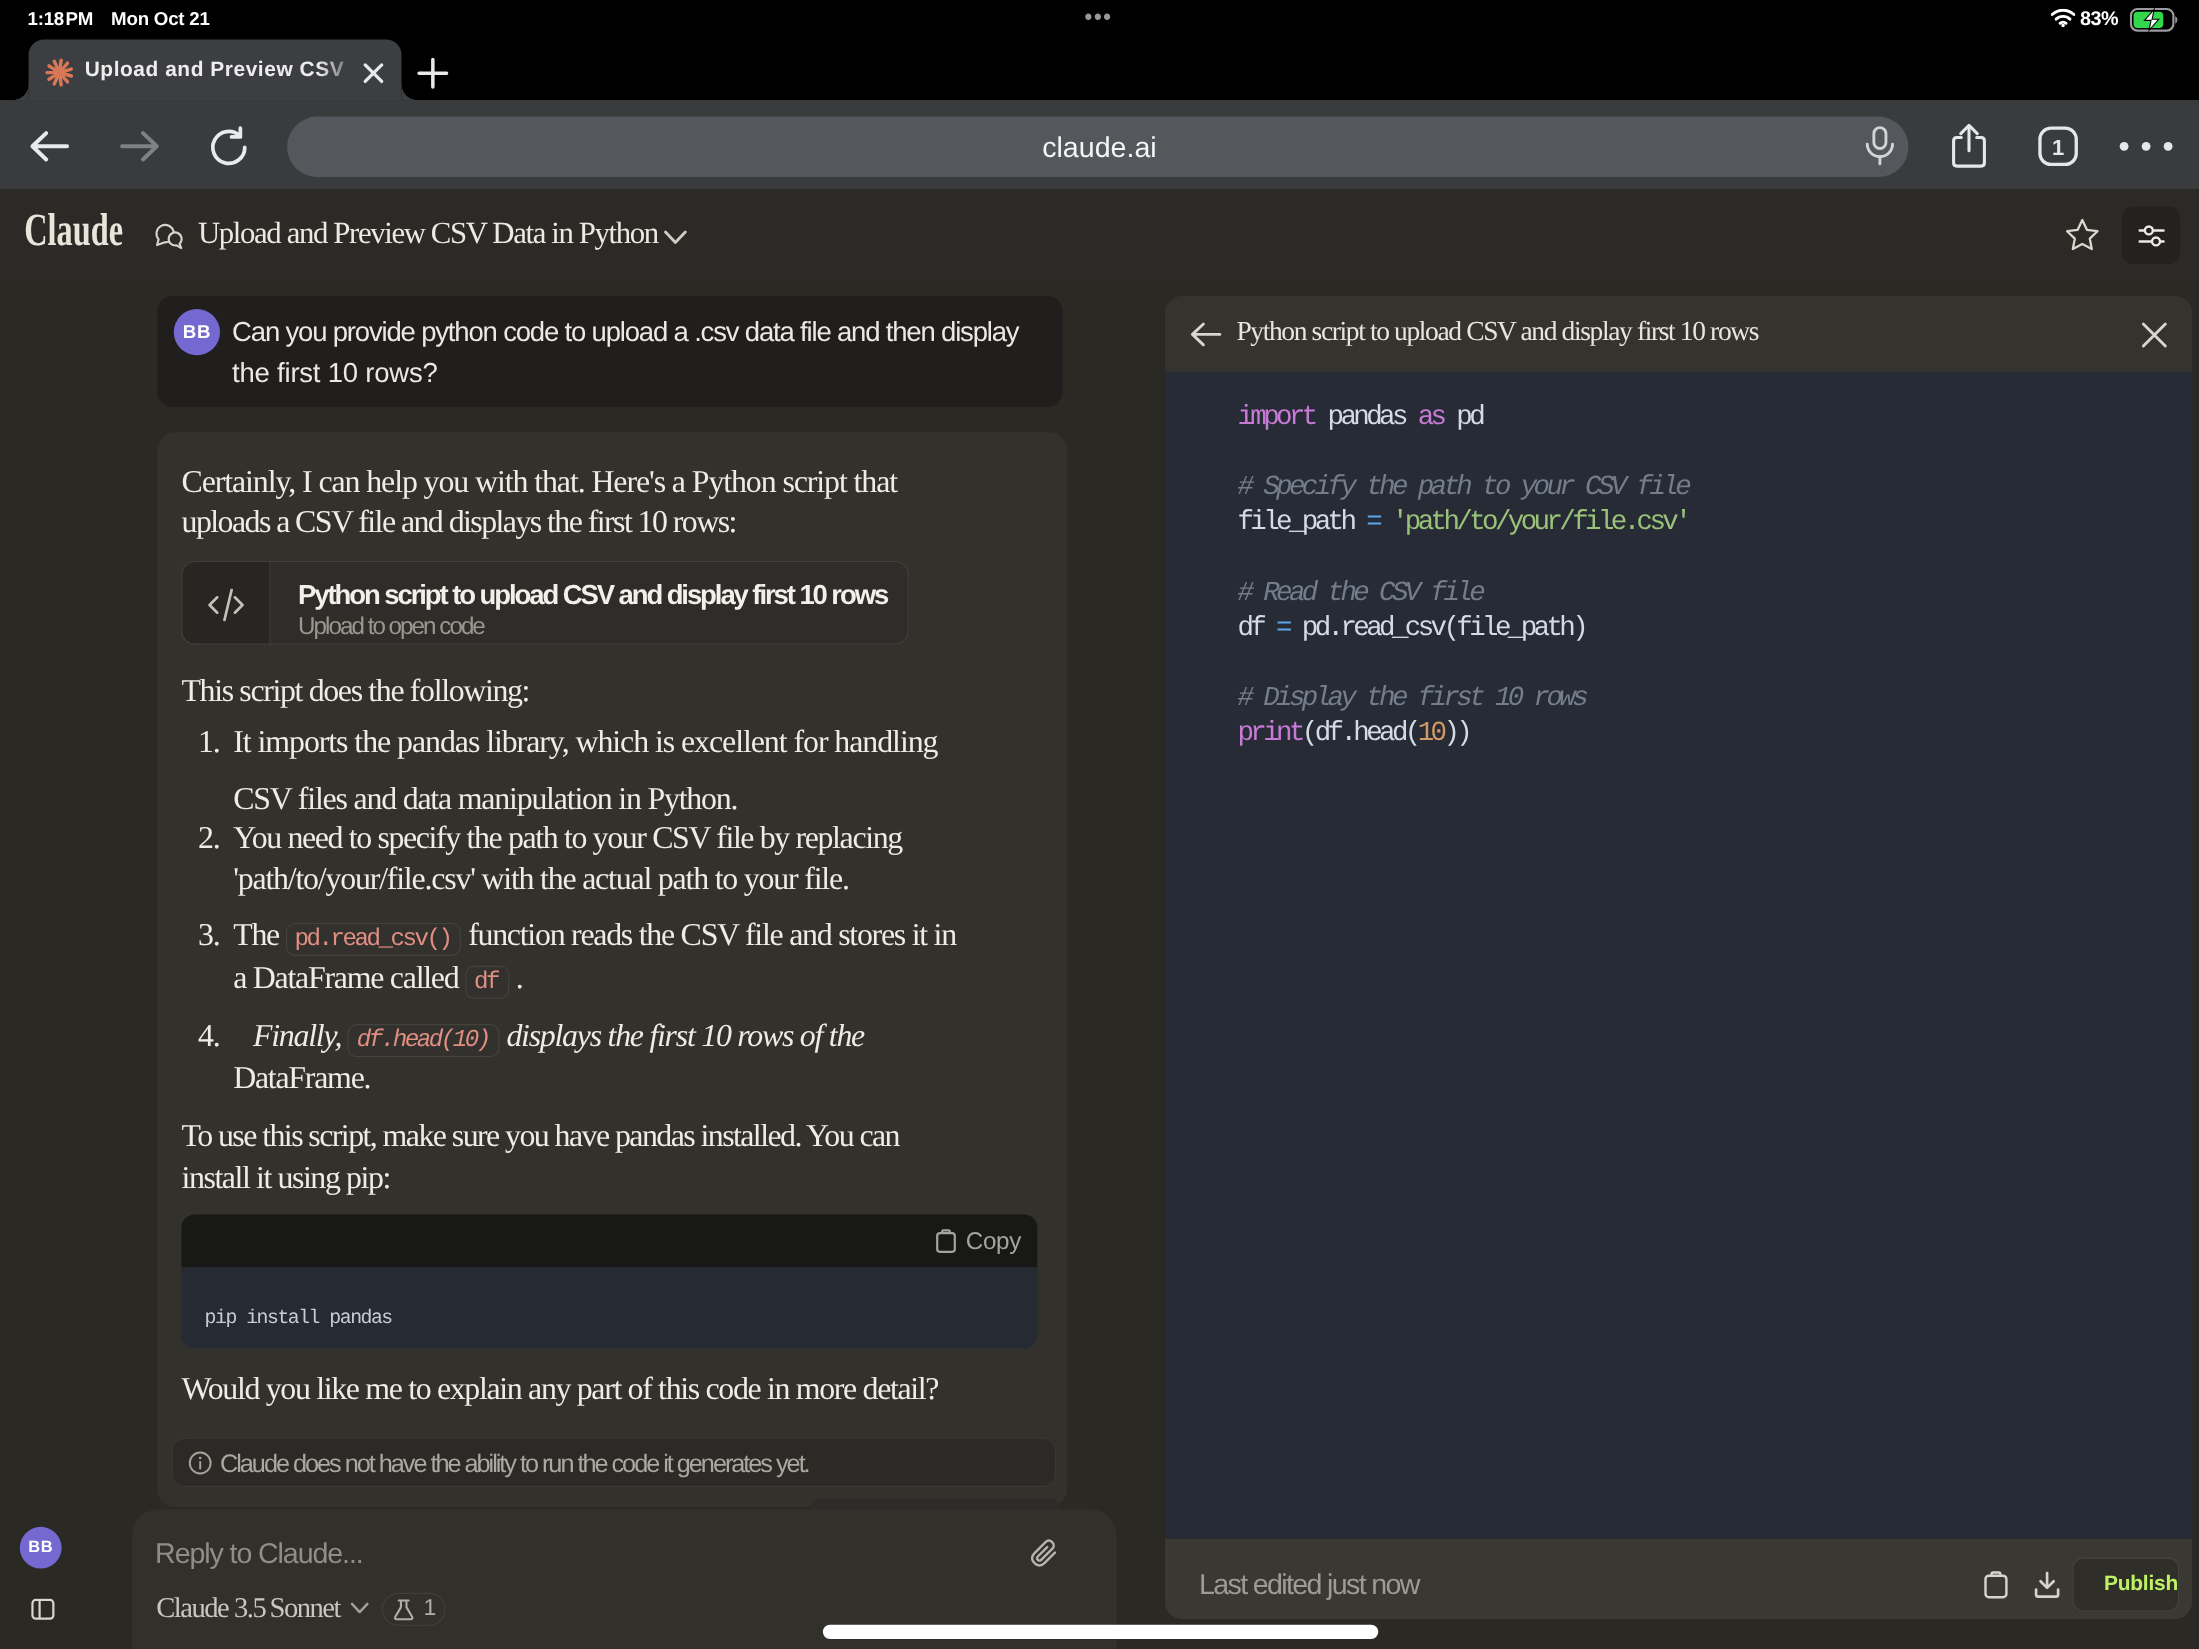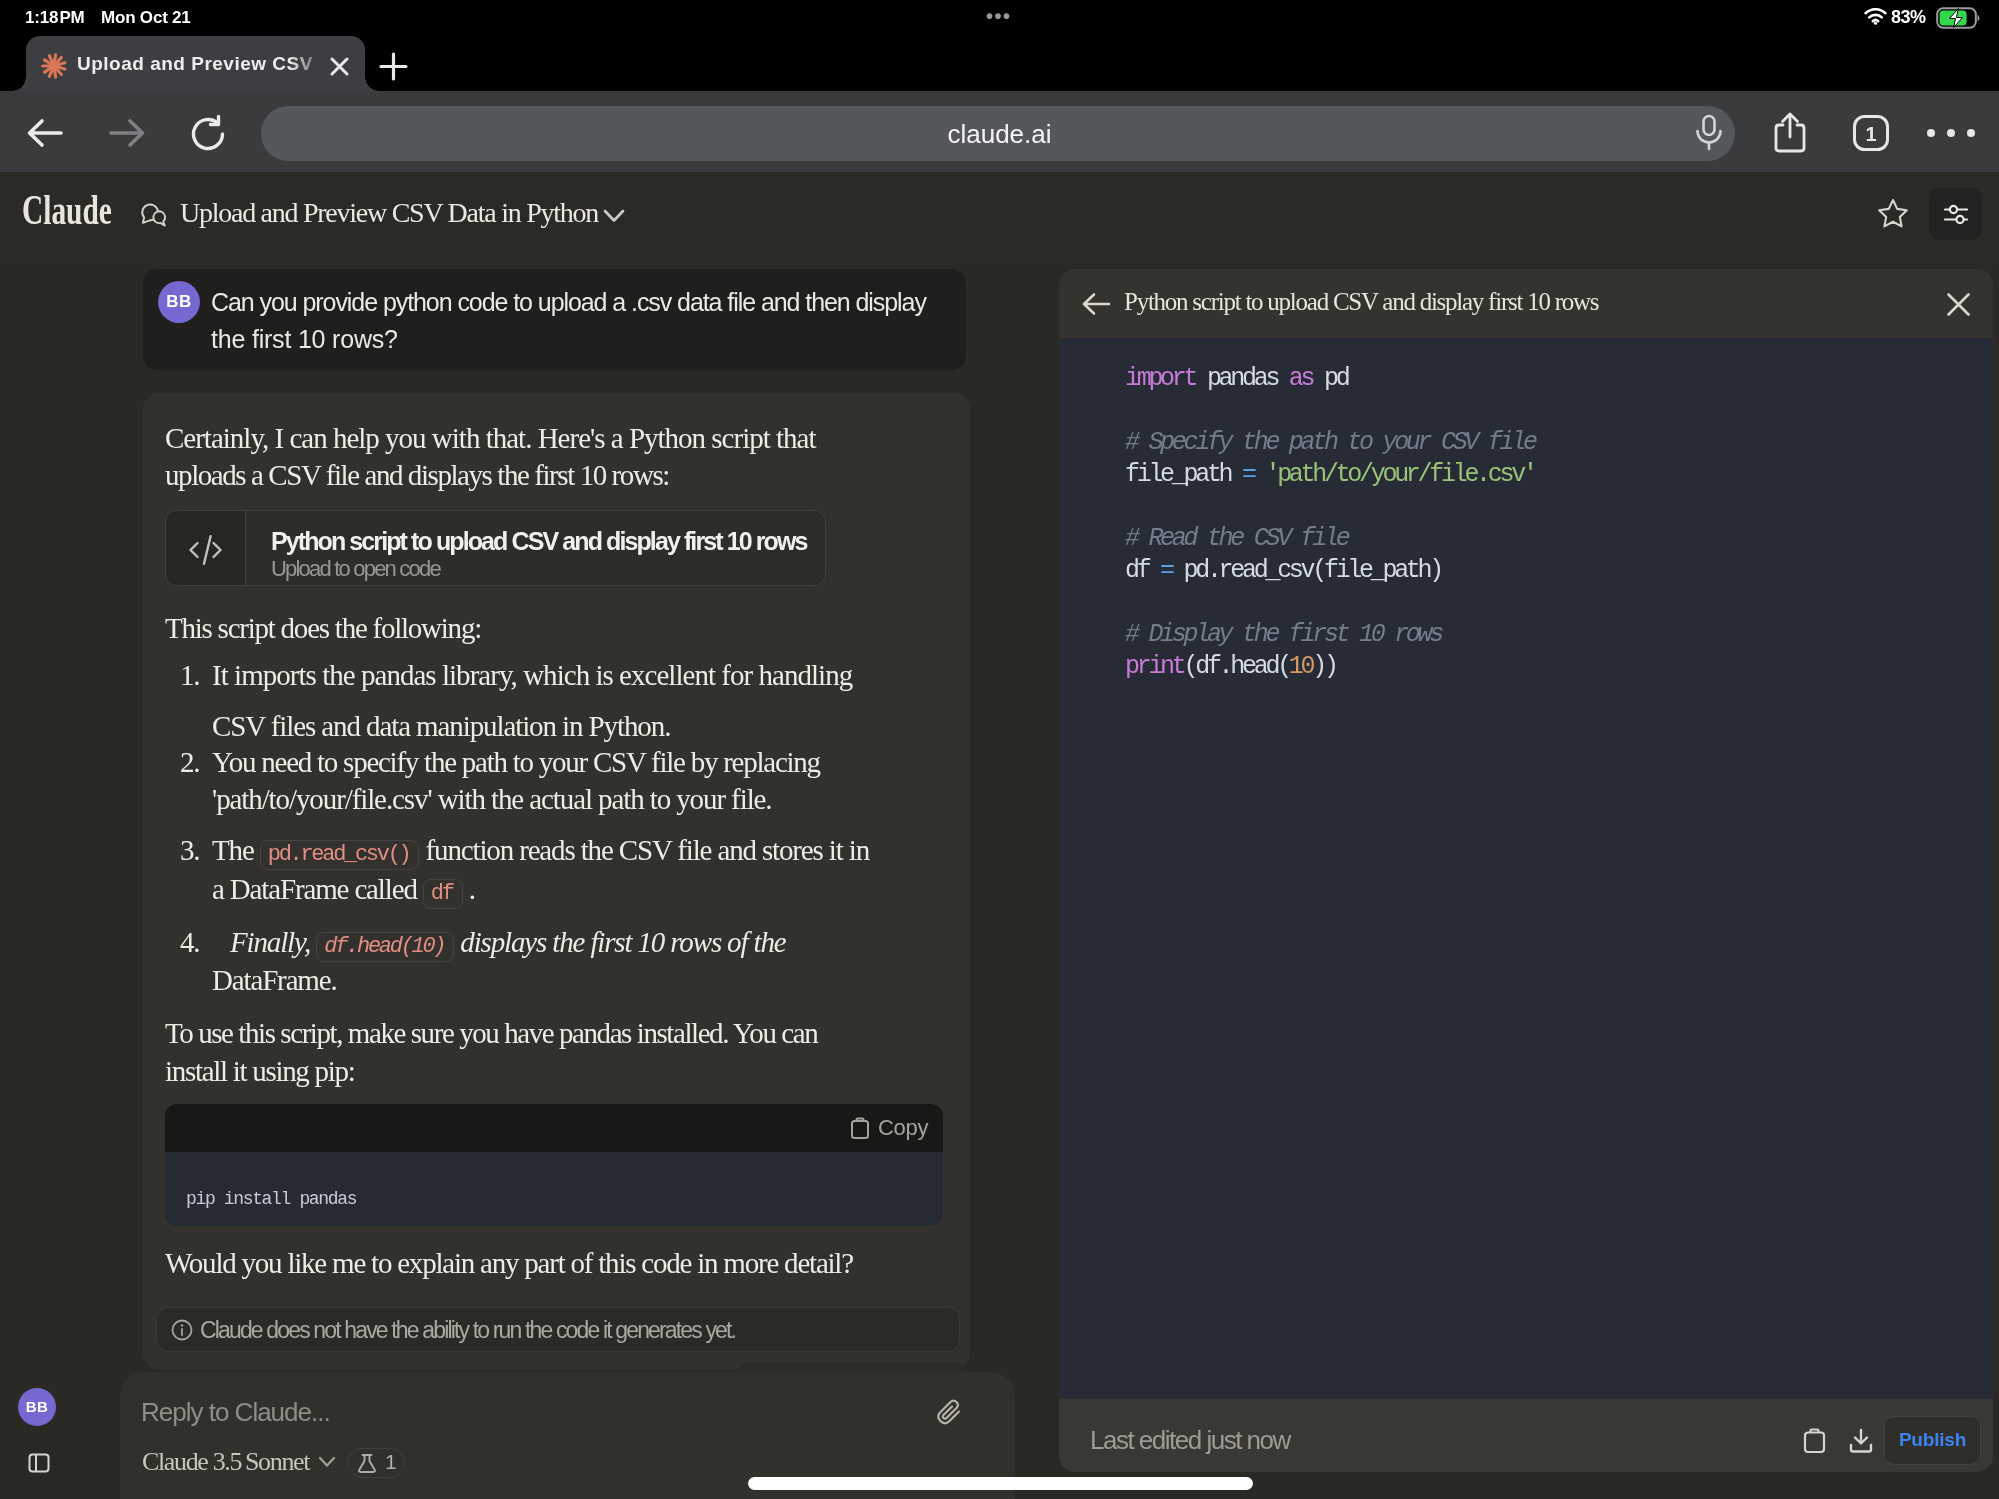--- a/index.html
+++ b/index.html
@@ -55,21 +55,21 @@
   #replyback { left:734px; top:1362px; width:234px; height:60px; background:#2d2c28; border-radius:16px; }
   #replybox { left:120px; top:1372px; width:895px; height:127px; background:#31302b; border-radius:24px 24px 0 0; }
   #bbav2 { left:18px; top:1388px; width:38px; height:38px; border-radius:50%; background:#7568d0; color:#fff; font-size:15px; font-weight:700; text-align:center; line-height:38px; letter-spacing:0.5px; }
   #pill { left:347px; top:1448px; width:58px; height:30px; border:1.5px solid #403f3a; border-radius:15px; color:#b0aea6; font-size:20px; }
 
   
   #rpanel { left:1059px; top:269px; width:934px; height:1203px; background:#272b35; border-radius:16px; overflow:hidden; }
   #rphead { left:0; top:0; width:934px; height:69px; background:#34332d; }
   #rptitle { left:65px; top:19px; color:#e7e5dc; font-size:25px; font-family:"Liberation Serif",serif; letter-spacing:-1.25px; white-space:nowrap; }
   #rpfoot { left:0; top:1130px; width:934px; height:73px; background:#393833; }
-  #publish { left:825px; top:1147px; width:97px; height:49px; background:#2f2e29; border:1.5px solid #44433d; border-radius:10px; color:#3b82f6; font-weight:700; font-size:19px; text-align:center; line-height:45px; letter-spacing:-0.2px; }
+  #publish { left:825px; top:1147px; width:97px; height:49px; background:#2f2e29; border:1.5px solid #44433d; border-radius:10px; color:#bef264; font-weight:700; font-size:19px; text-align:right; line-height:45px; letter-spacing:-0.2px; }
 
   .codeline { position:absolute; left:22px; font-family:"Liberation Mono",monospace; font-size:25px; letter-spacing:-3.3px; color:#d5dbe5; white-space:pre;margin-left:44px; }
   .kw { color:#c77bd6; } .cm { color:#747d8c; font-style:italic; } .op { color:#5ba3e8; } .st { color:#9ac379; } .nu { color:#d19a66; }
 
   #homebar { left:748px; top:1477px; width:505px; height:13px; background:#fff; border-radius:7px; }
   .icon { position:absolute; }
 </style>
 </head>
 <body>
 <div class="abs" id="topblack"></div>

